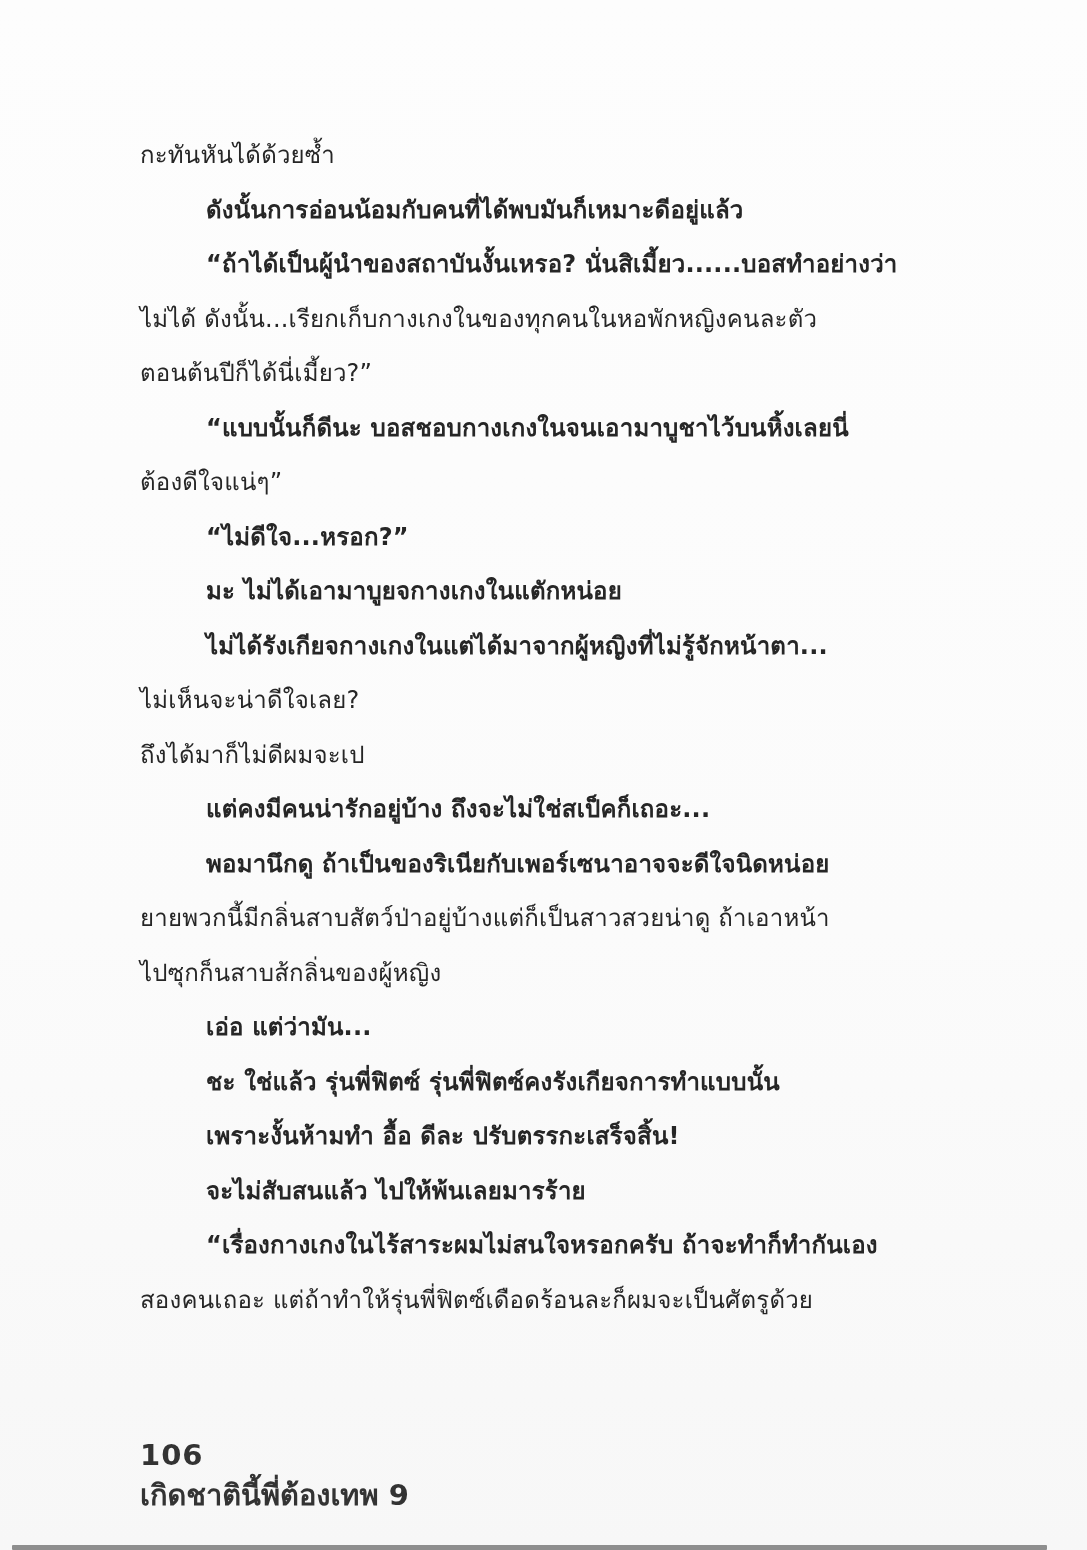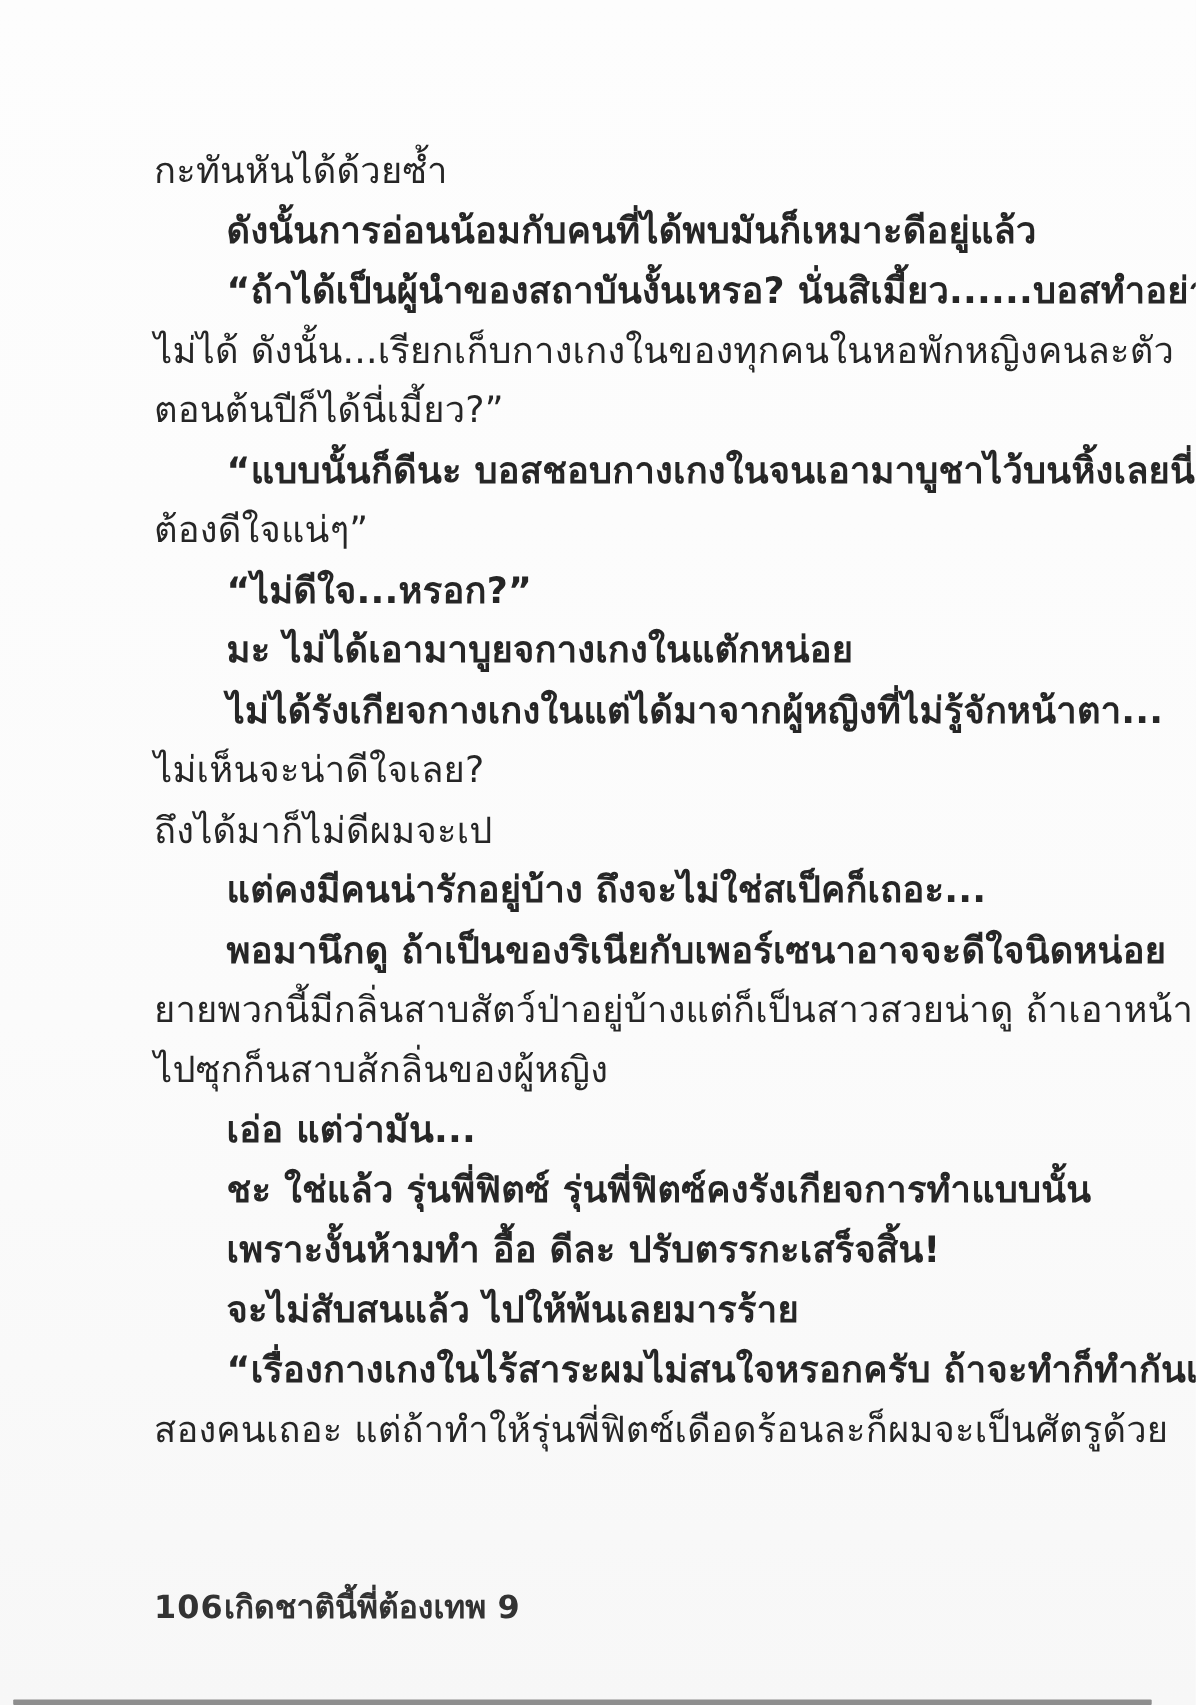--- a/index.html
+++ b/index.html
@@ -20,39 +20,40 @@
     background: linear-gradient(180deg, #fdfdfd 0%, #fbfbfb 60%, #f7f7f7 100%);
   }
   .text-block {
     position: absolute;
     top: 128px;
     left: 140px;
     right: 120px;
     color: #262626;
   }
   .line {
-    font-size: 33px;
+    font-size: 24px;
     line-height: 54.5px;
     height: 54.5px;
     white-space: nowrap;
     letter-spacing: 0.2px;
   }
   .line.indent {
     padding-left: 66px;
     font-weight: bold;
   }
   .footer {
     position: absolute;
     top: 1438px;
     left: 140px;
     right: 120px;
     display: flex;
     align-items: baseline;
     color: #333333;
     font-weight: bold;
+    flex-direction: column;
   }
   .footer .page-number {
     font-size: 29px;
     letter-spacing: 1px;
   }
   .footer .book-title {
     font-size: 29px;
   }
   .scan-edge-bottom {
     position: absolute;

